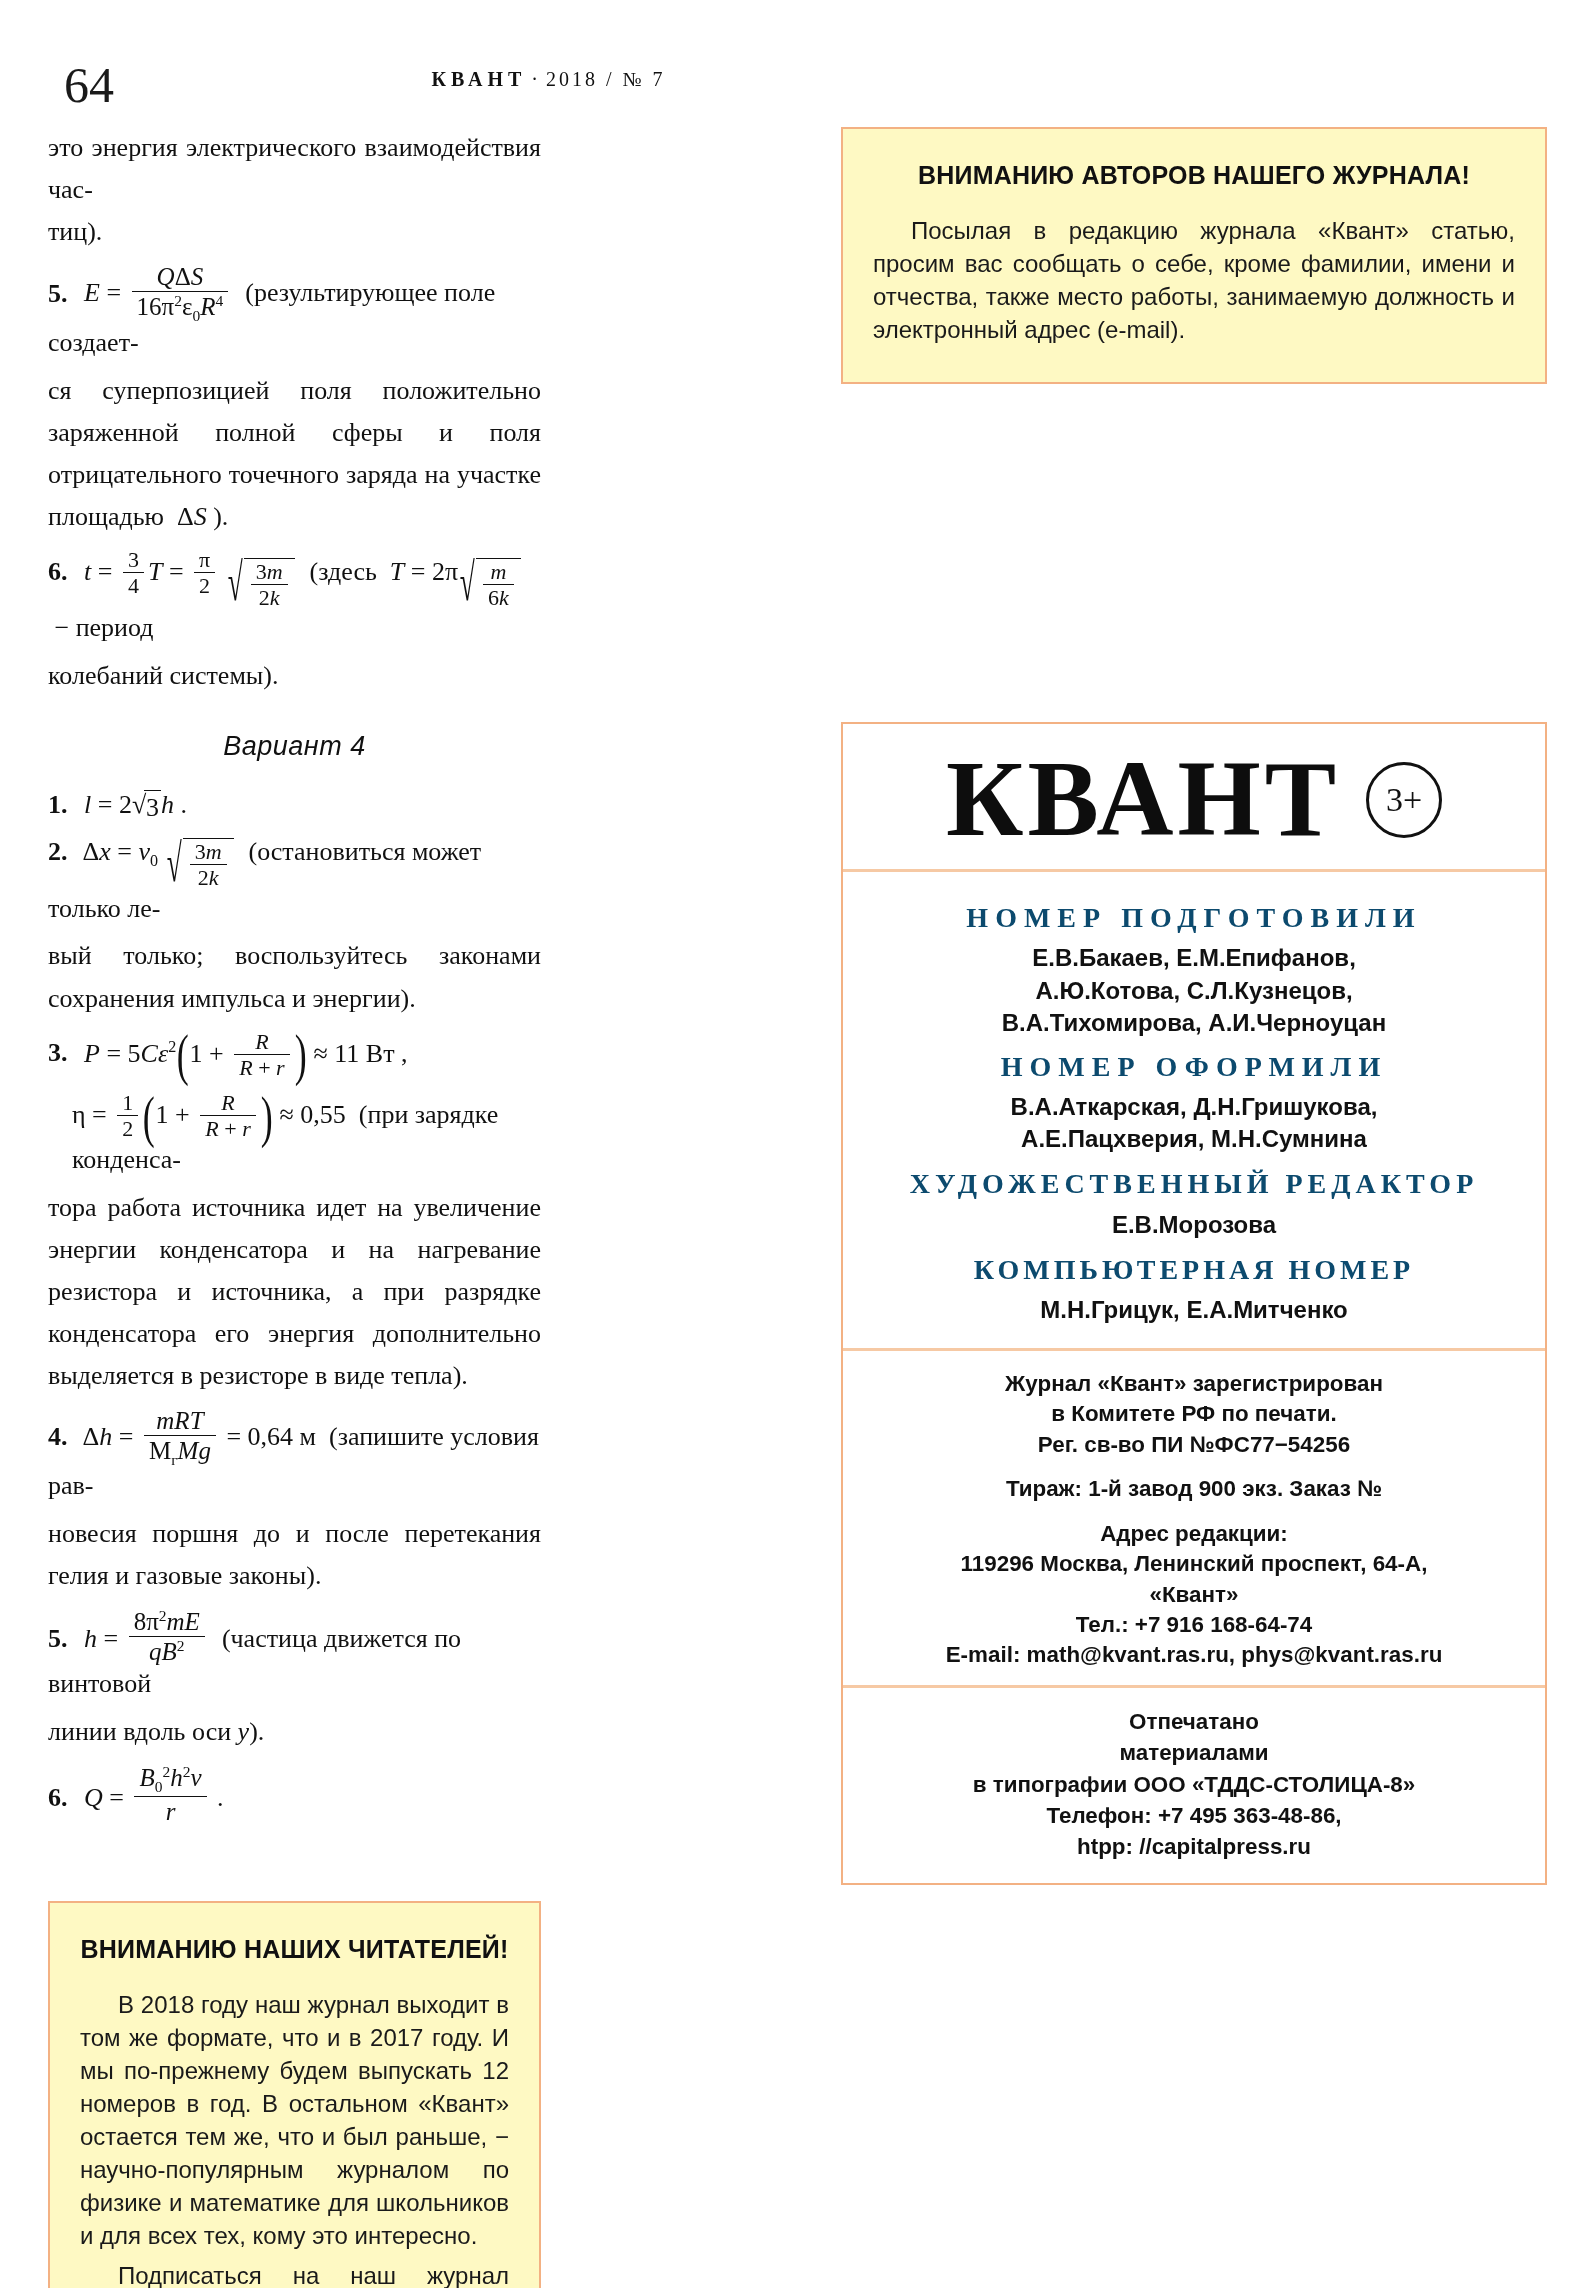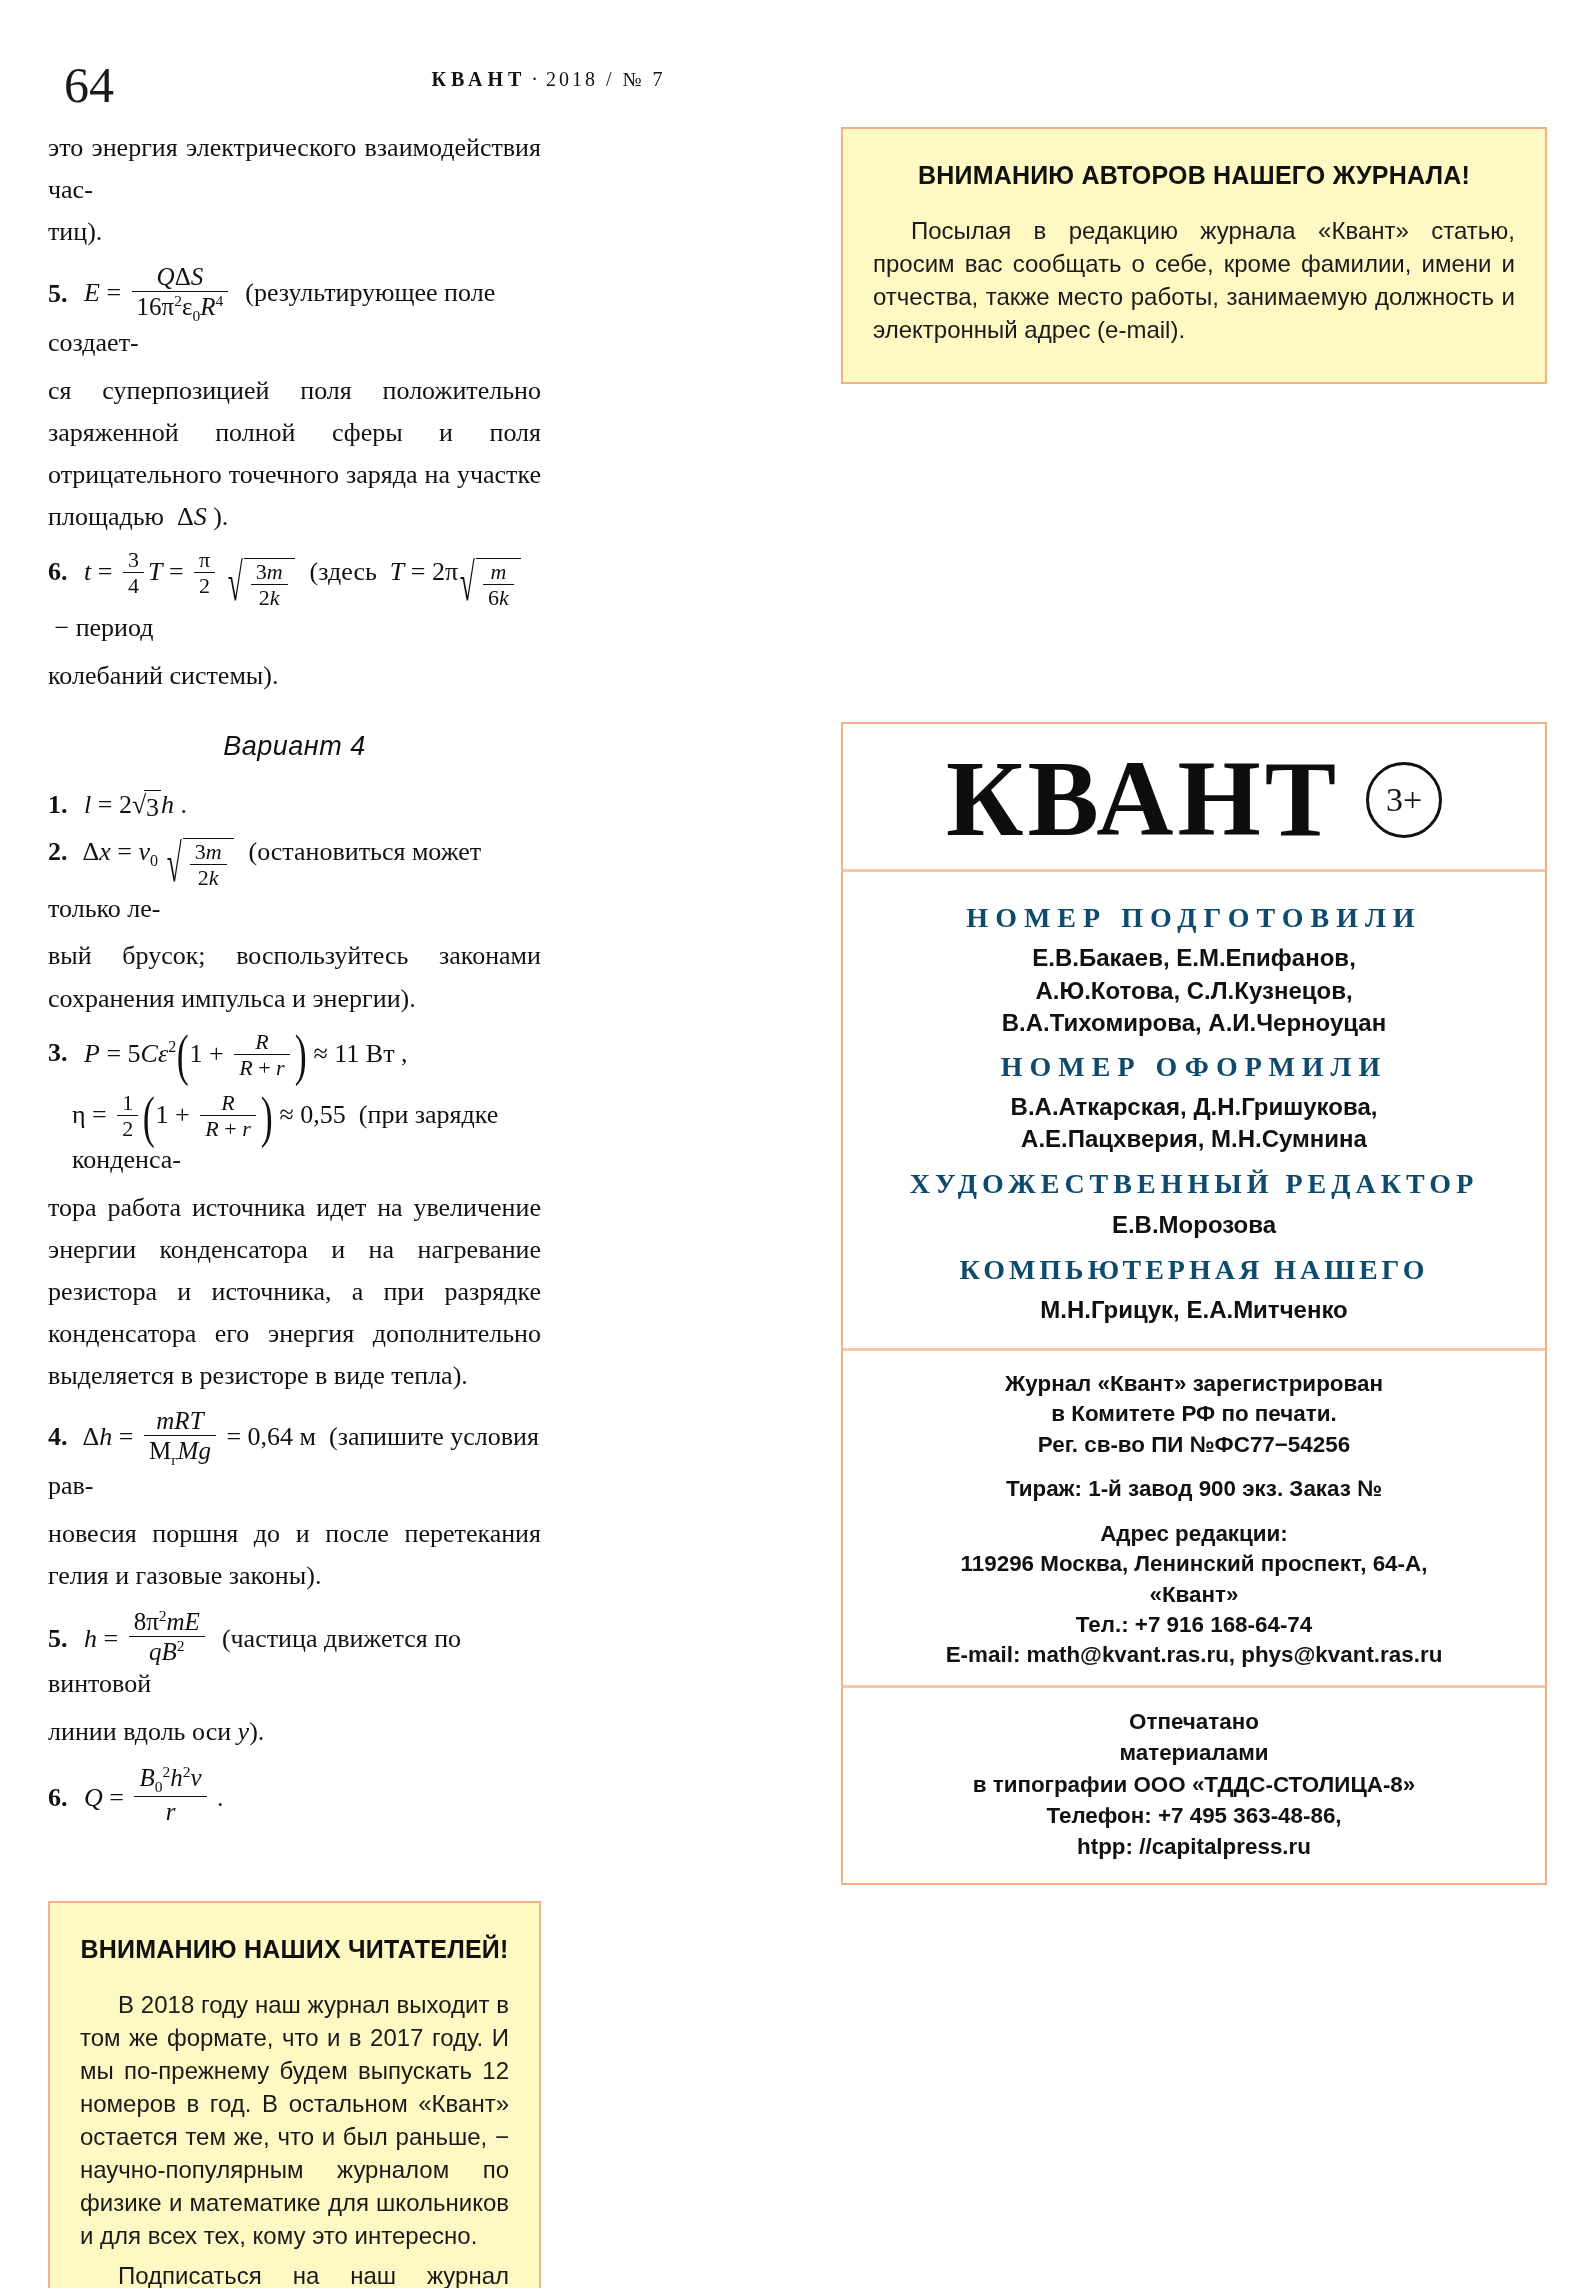--- a/index.html
+++ b/index.html
@@ -173,21 +173,21 @@
       <span class="num">1.</span>
       <i>l</i> = 2<span class="radsm"><span class="rc">3</span></span><i>h</i> .
     </div>
 
     <div class="itm">
       <span class="num">2.</span>
       Δ<i>x</i> = <i>v</i><sub class="e">0</sub>
       <span class="rad"><span class="rc"><span class="frac fs"><span class="n">3<i>m</i></span><span class="d">2<i>k</i></span></span></span></span>
       <span style="font-family:'Liberation Serif',serif;">&nbsp;(остановиться может только ле-</span>
     </div>
-    <p class="btxt">вый брусок; воспользуйтесь законами сохране­ния импульса и энергии).</p>
+    <p class="btxt">вый только; воспользуйтесь законами сохране­ния импульса и энергии).</p>
 
     <div class="itm">
       <span class="num">3.</span>
       <i>P</i> = 5<i>C</i><i>ɛ</i><sup class="e">2</sup><span class="bp">(</span>1 +
       <span class="frac fs"><span class="n"><i>R</i></span><span class="d"><i>R</i> + <i>r</i></span></span><span class="bp">)</span>
       ≈ 11 Вт ,
     </div>
     <div class="itm" style="margin-left:24px;">
       η = <span class="frac fs"><span class="n">1</span><span class="d">2</span></span><span class="bp">(</span>1 +
       <span class="frac fs"><span class="n"><i>R</i></span><span class="d"><i>R</i> + <i>r</i></span></span><span class="bp">)</span>
@@ -254,21 +254,21 @@
         <div class="crnames">
           <span>В.А.Аткарская,  Д.Н.Гришукова,</span><br>
           <span>А.Е.Пацхверия, М.Н.Сумнина</span>
         </div>
 
         <div class="crlabel" style="letter-spacing:5px; line-height:1.22;">ХУДОЖЕСТВЕННЫЙ РЕДАКТОР</div>
         <div class="crnames">
           <span>Е.В.Морозова</span>
         </div>
 
-        <div class="crlabel" style="letter-spacing:4px;">КОМПЬЮТЕРНАЯ НАШЕГО</div>
+        <div class="crlabel" style="letter-spacing:4px;">КОМПЬЮТЕРНАЯ НОМЕР</div>
         <div class="crnames">
           <span>М.Н.Грицук,  Е.А.Митченко</span>
         </div>
       </div>
 
       <div class="hr"></div>
 
       <div class="reginfo">
         <p>Журнал «Квант» зарегистрирован</p>
         <p>в Комитете РФ по печати.</p>

